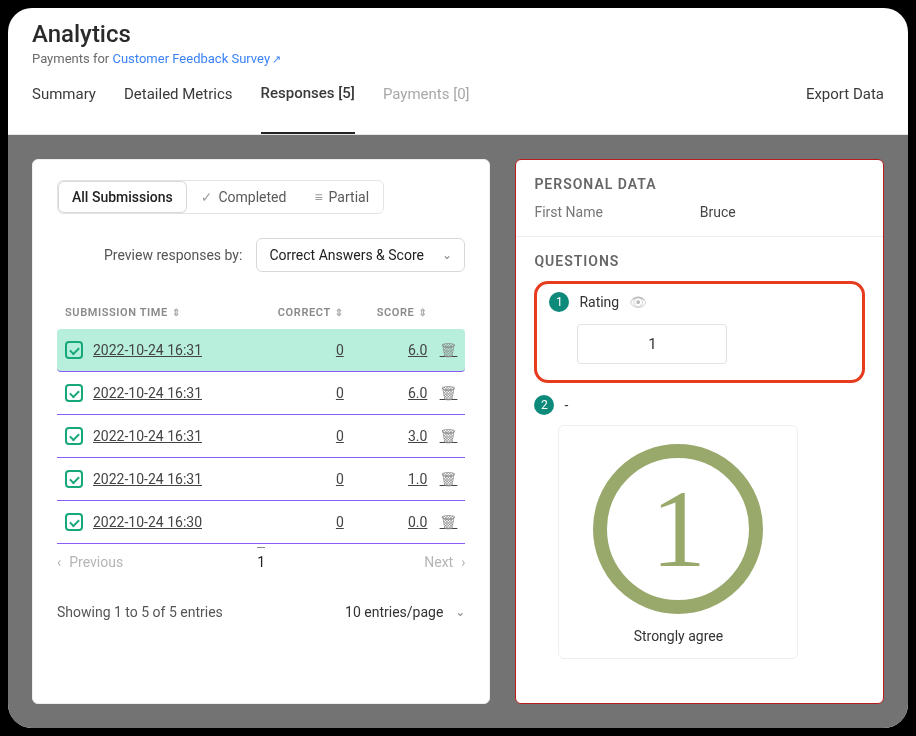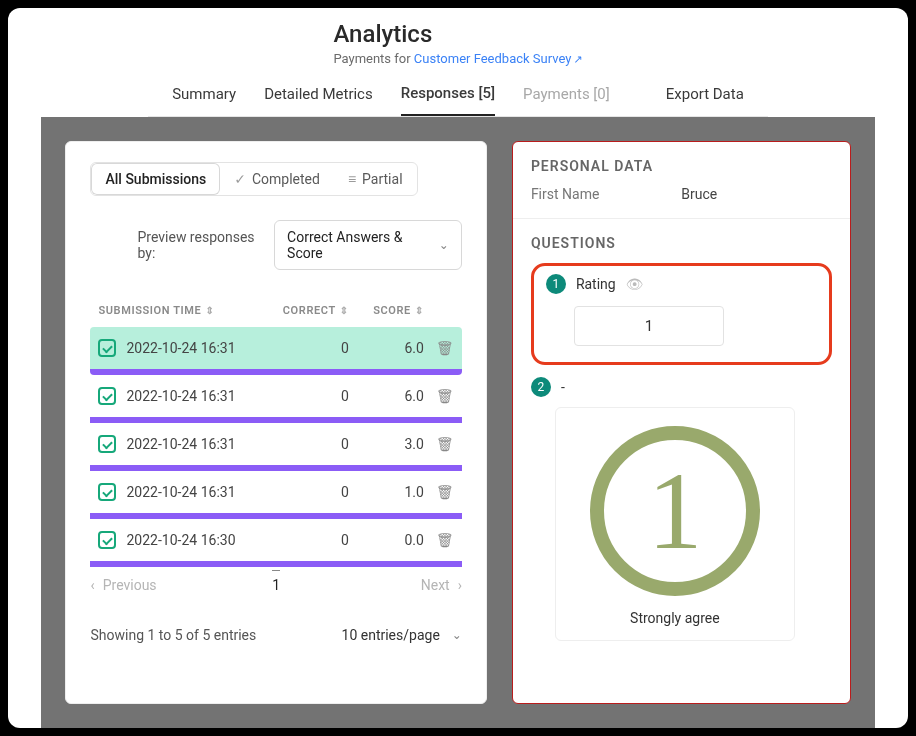--- a/index.html
+++ b/index.html
@@ -1,25 +1,25 @@
 <!DOCTYPE html>
 <html><head>
 <meta charset="utf-8">
 <style>
   * { box-sizing: border-box; margin: 0; padding: 0; }
   body { background: #000; font-family: -apple-system, BlinkMacSystemFont, "Segoe UI", Roboto, sans-serif; width: 916px; height: 736px; overflow: hidden; }
-  .window { background: #fff; border-radius: 12px; margin: 8px; height: 720px; overflow: hidden; display: flex; flex-direction: column; align-items: center; }
+  .window { background: #fff; border-radius: 24px; margin: 8px; height: 720px; overflow: hidden; display: flex; flex-direction: column; }
   .header { padding: 12px 24px 8px; }
   .title { font-size: 24px; font-weight: 500; color: #2a2a2a; line-height: 1.2; }
   .subtitle { font-size: 13px; color: #6b6b6b; margin-top: 2px; }
   .link { color: #3b82f6; text-decoration: none; }
   .ext-icon { font-size: 11px; margin-left: 2px; }
 
   .tabs { display: flex; align-items: center; border-bottom: 1px solid #e5e5e5; padding: 0 24px; gap: 28px; }
-  .tab { font-size: 15px; color: #3a3a3a; padding: 10px 0 12px; cursor: pointer; }
+  .tab { font-size: 15px; color: #3a3a3a; padding: 10px 0 30px; cursor: pointer; }
   .tab.active { border-bottom: 2px solid #222; font-weight: 500; }
   .tab.muted { color: #a8a8a8; }
   .tab-spacer { flex: 1; }
 
   .body { flex: 1; display: flex; gap: 9px; padding: 24px; background: #737373; }
   .left { flex: 1.05; background: #fff; border: 1px solid #eee; border-radius: 6px; padding: 20px 24px; }
   .right { flex: 0.85; background: #fff; border: 1px solid #b91c1c; border-radius: 6px; padding: 16px 18px; margin-left: 16px; }
 
   .filter-bar { display: inline-flex; border: 1px solid #e3e3e3; border-radius: 6px; overflow: hidden; }
   .filter-btn { padding: 8px 14px; font-size: 14px; color: #5a5a5a; display: flex; align-items: center; gap: 6px; cursor: pointer; }
@@ -30,21 +30,21 @@
   .select { border: 1px solid #d8d8d8; border-radius: 6px; padding: 8px 12px; font-size: 14px; color: #222; display: flex; align-items: center; gap: 18px; cursor: pointer; }
 
   .table { margin-top: 24px; }
   .thead { display: flex; padding: 10px 8px; font-size: 11px; letter-spacing: .6px; color: #8a8a8a; text-transform: uppercase; font-weight: 600; }
   .th-time { flex: 2; display: flex; align-items: center; gap: 4px; }
   .th-correct { flex: 1; text-align: right; display: flex; justify-content: flex-end; align-items: center; gap: 4px; }
   .th-score { flex: 0.9; text-align: right; display: flex; justify-content: flex-end; align-items: center; gap: 4px; }
   .th-del { width: 30px; }
   .sort-icon { font-size: 10px; opacity: .7; }
 
-  .tr { display: flex; align-items: center; padding: 12px 8px; border-bottom: 6px solid #8b5cf6; font-size: 14px; color: #444; }
+  .tr { display: flex; align-items: center; padding: 12px 8px; border-bottom: 1px solid #8b5cf6; font-size: 14px; color: #444; text-decoration: underline; }
   .tr.current { background: #b7efdc; border-radius: 4px; }
   .td-time { flex: 2; display: flex; align-items: center; gap: 10px; }
   .td-correct { flex: 1; text-align: right; }
   .td-score { flex: 0.9; text-align: right; }
   .td-del { width: 30px; text-align: right; color: #888; cursor: pointer; }
   .row-icon { width: 18px; height: 18px; border: 2px solid #16a87a; border-radius: 4px; position: relative; }
   .row-icon::after { content: ""; position: absolute; left: 3px; top: 4px; width: 7px; height: 4px; border-left: 2px solid #16a87a; border-bottom: 2px solid #16a87a; transform: rotate(-45deg); }
 
   .pager { display: flex; align-items: center; margin-top: 10px; font-size: 14px; color: #b5b5b5; }
   .pager .pg { flex: 1; display:flex; gap:8px; align-items:center; }

